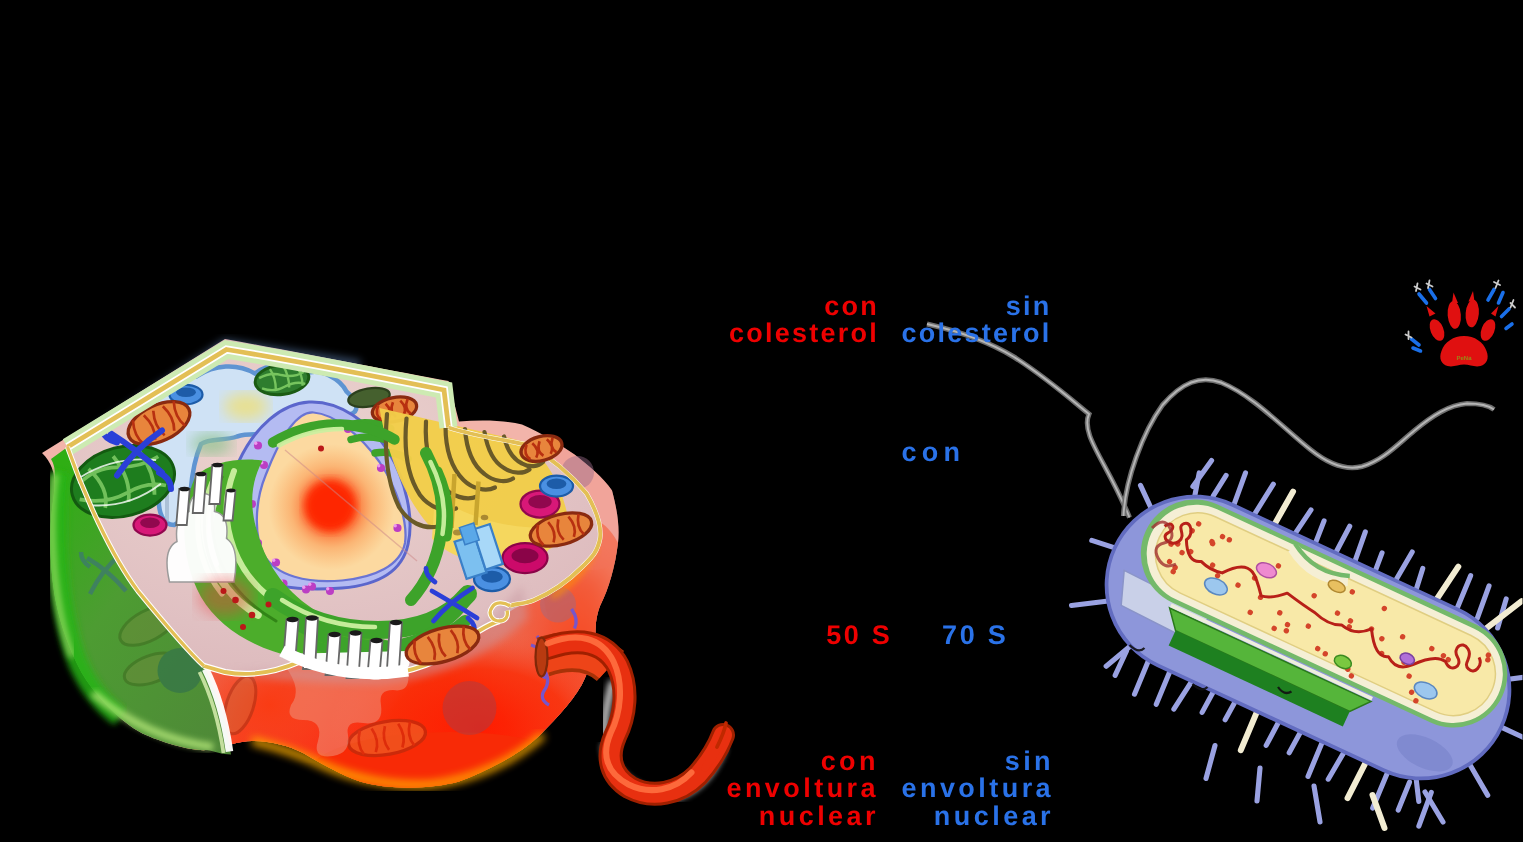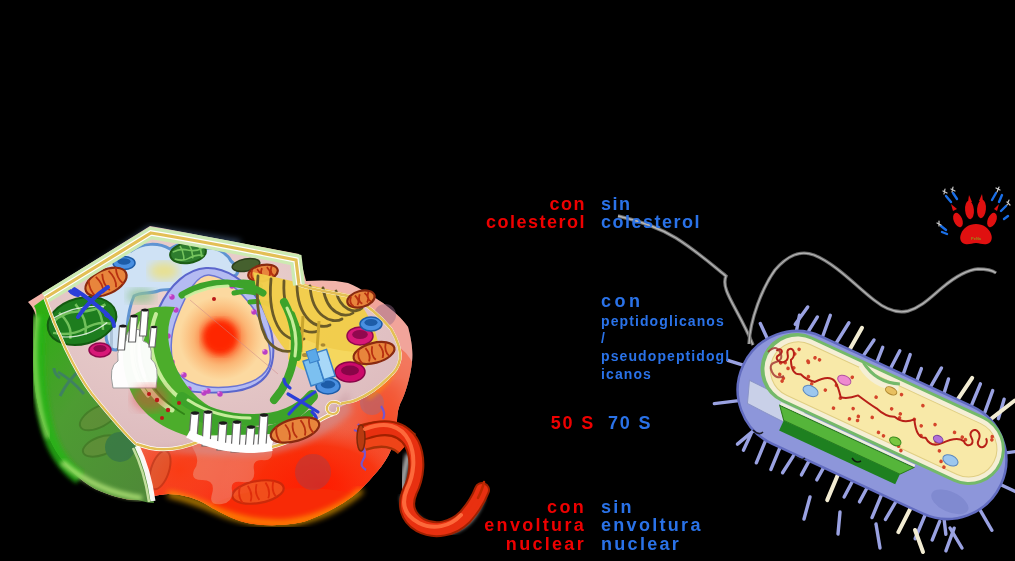--- a/index.html
+++ b/index.html
@@ -1,17 +1,17 @@
 <!DOCTYPE html>
 <html><head><meta charset="utf-8">
 <style>
 html,body{margin:0;padding:0;background:#000;width:1015px;height:561px;overflow:hidden}
 .t{position:absolute;font-family:"Liberation Sans",sans-serif;font-weight:bold;font-size:18px;line-height:18.1px;white-space:pre}
 .red{color:#ee0000;right:429px;text-align:right;letter-spacing:1.5px}
-.blue{color:#2a72e8;left:601px;text-align:left;letter-spacing:1.5px}
+.blue{color:#2a72e8;left:601px;text-align:right;letter-spacing:1.5px}
 .sm{font-size:14px;line-height:17.9px;letter-spacing:1.1px}
 </style></head>
 <body>
 <div style="position:relative;width:1015px;height:417px">
 <svg width="1015" height="561" viewBox="0 0 1015 561">
 <rect width="1015" height="561" fill="#000000"></rect>
 <defs>
  <radialGradient id="glowR" cx="0.5" cy="0.5" r="0.5">
    <stop offset="0" stop-color="#ff2400"></stop>
    <stop offset="0.3" stop-color="#fc4a14" stop-opacity="0.92"></stop>
@@ -464,24 +464,20 @@
   <path d="M937,223 l4,2 M939,221 l0,5"></path>
  </g>
 </g>
 
 </svg>
 <div class="t red" style="top:195.3px">con
 colesterol</div>
 <div class="t blue" style="top:195.3px">sin
 colesterol</div>
 <div class="t blue" style="top:291.5px;letter-spacing:3.5px">con</div>
-<div class="t blue sm" style="top:312.5px">peptidoglicanos
-/
-pseudopeptidogl
-icanos</div>
 <div class="t red" style="top:413.5px;right:420px;letter-spacing:1.8px">50 S</div>
-<div class="t blue" style="top:413.5px;left:608px;letter-spacing:1.8px">70 S</div>
+<div class="t blue" style="top:413.5px;left:628px;letter-spacing:1.8px">70 S</div>
 <div class="t red" style="top:498.4px;letter-spacing:2.3px">con
 envoltura
 nuclear</div>
 <div class="t blue" style="top:498.4px;letter-spacing:2.3px">sin
 envoltura
 nuclear</div>
 </div>
 </body></html>

